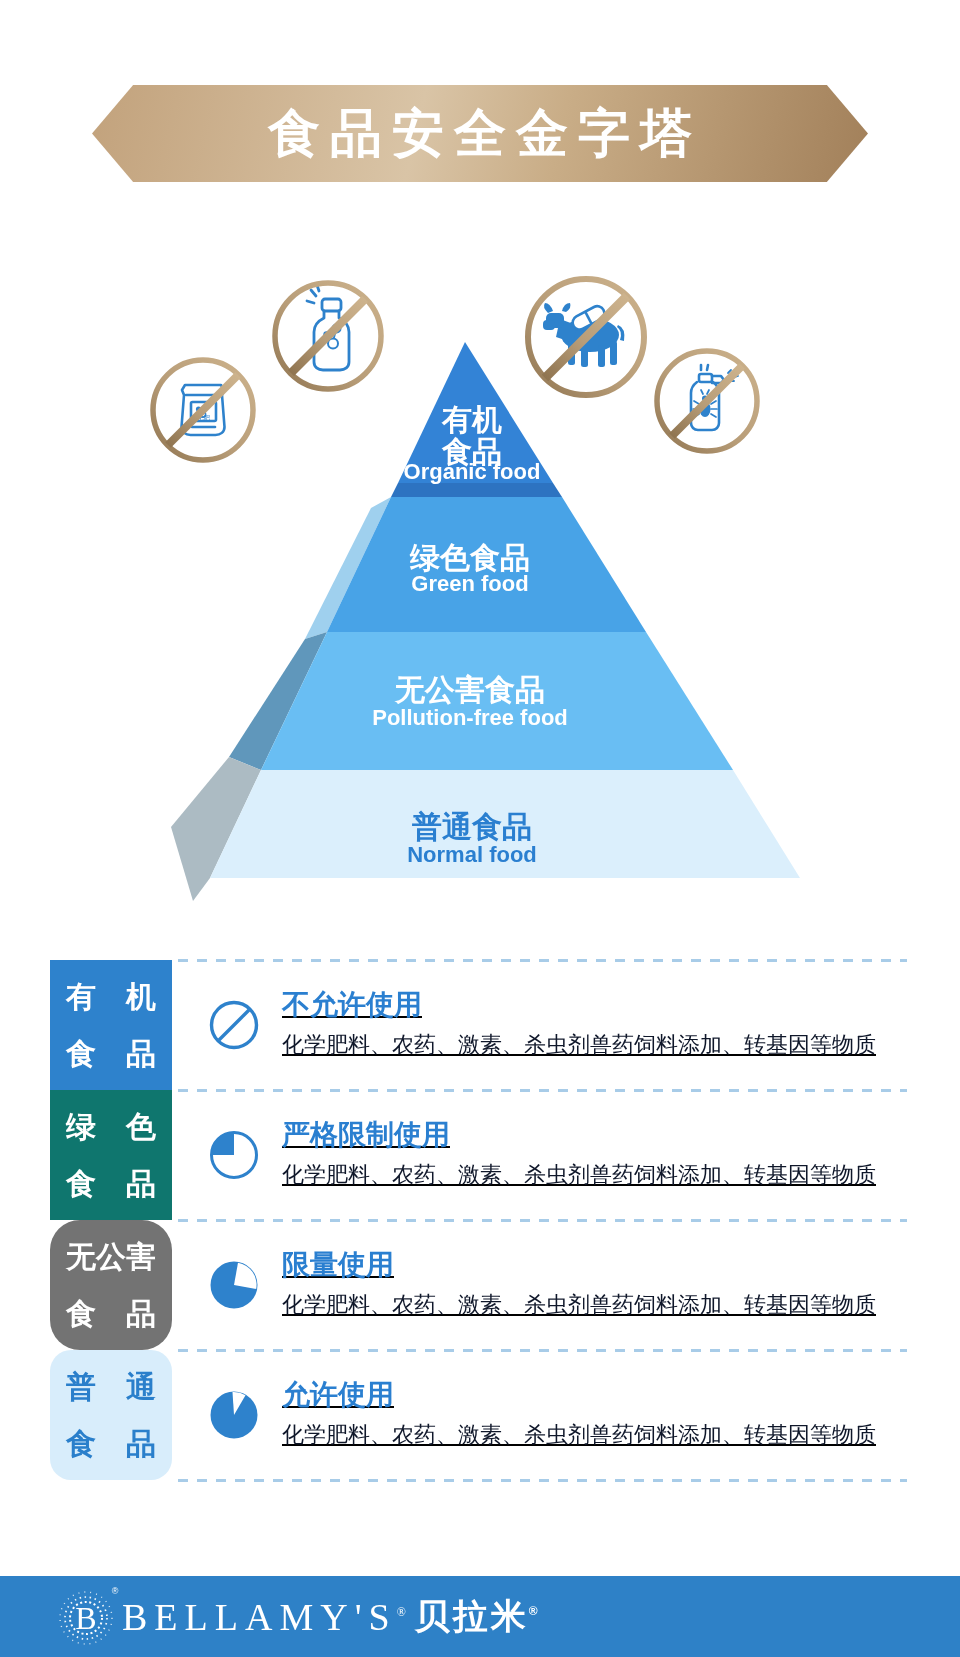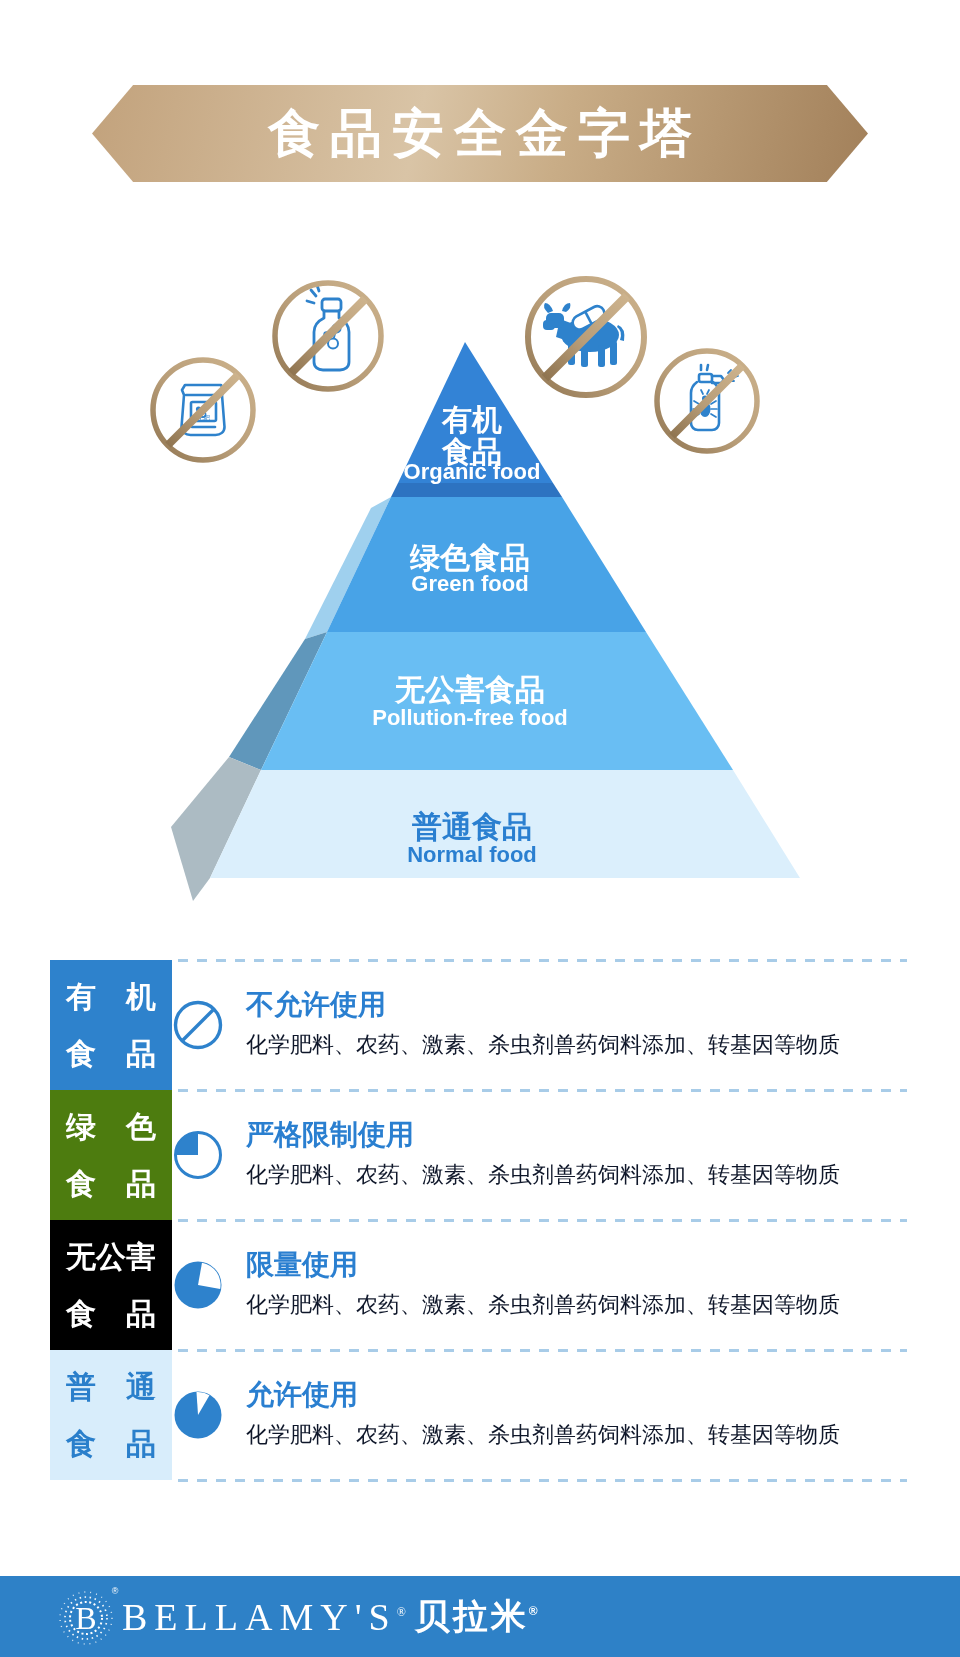--- a/index.html
+++ b/index.html
@@ -35,25 +35,27 @@
 
   
   .table { position:absolute; left:50px; top:960px; width:857px; }
   .trow { display:flex; height:130px; }
   .tlabel {
     width:122px; flex:0 0 122px; display:flex; flex-direction:column;
     align-items:center; justify-content:center; gap:24px;
     color:#fff; font-size:30px; font-weight:bold; line-height:1.1;
   }
   .trow:nth-child(1) .tlabel { background:#2e82cc; }
-  .trow:nth-child(2) .tlabel { background:#4d7c0f; }
-  .trow:nth-child(3) .tlabel { background:#000000; }
-  .trow:nth-child(4) .tlabel { background:#d8edfb; color:#2a7fcb; }
+  .trow:nth-child(2) .tlabel { background:#0f766e; }
+  .trow:nth-child(3) .tlabel { background:#737373;border-radius:30px; }
+  .trow:nth-child(4) .tlabel { background:#d8edfb; color:#2a7fcb;border-radius:21px; }
   .tcontent {
     position:relative; flex:1; display:flex; align-items:center;
+    padding-left:36px;
+    text-decoration:underline;
   }
   .tcontent::before {
     content:""; position:absolute; top:-1px; left:6px; right:0; height:3px;
     background:repeating-linear-gradient(90deg,#a8cce8 0 10px, transparent 10px 19px);
   }
   .trow:last-child .tcontent::after {
     content:""; position:absolute; bottom:-2px; left:6px; right:0; height:3px;
     background:repeating-linear-gradient(90deg,#a8cce8 0 10px, transparent 10px 19px);
   }
   .pie { flex:0 0 52px; margin-right:22px; }

